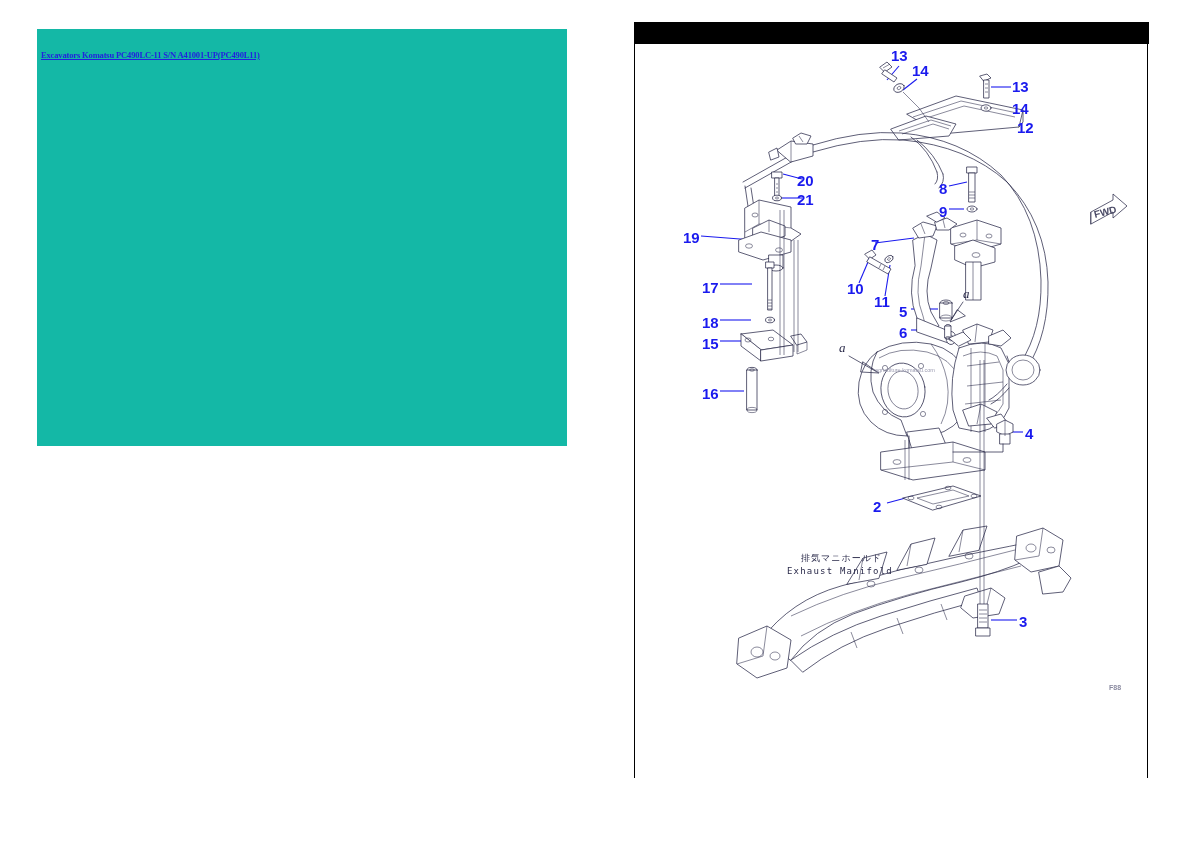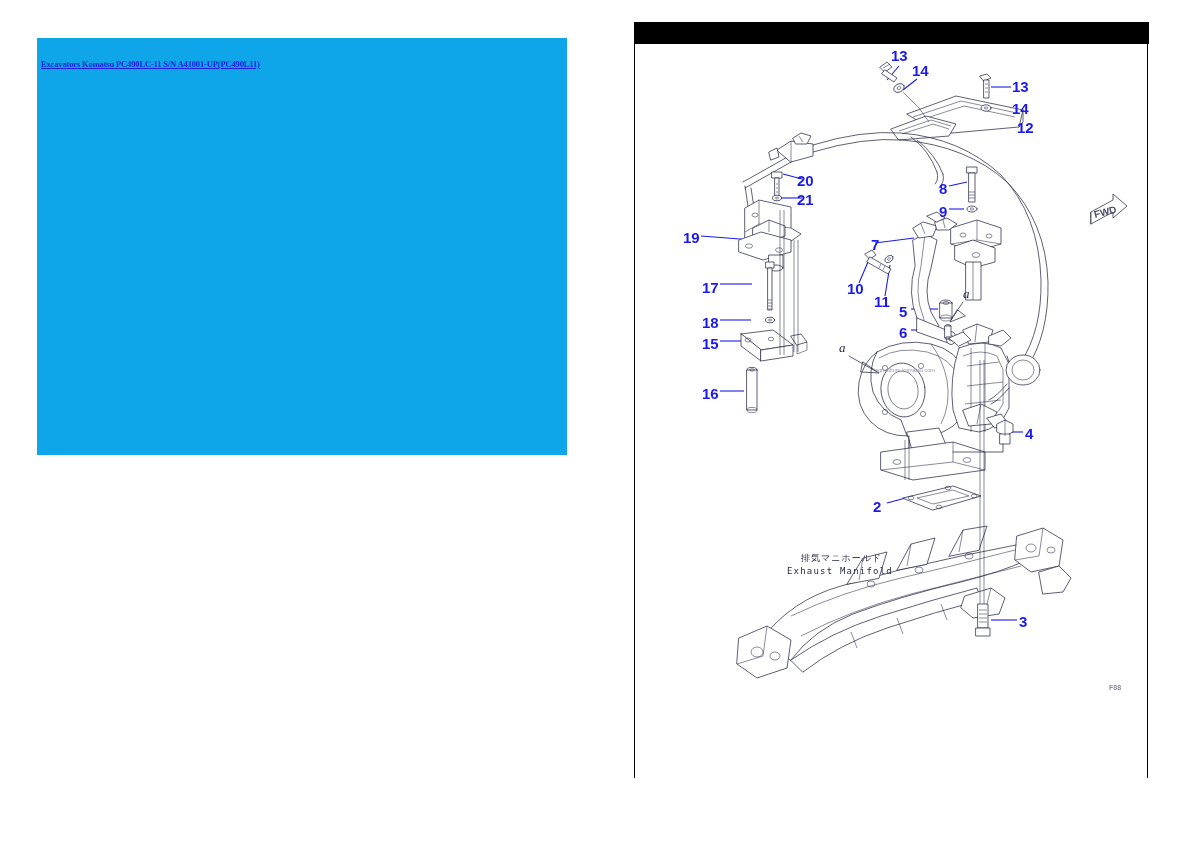--- a/index.html
+++ b/index.html
@@ -15,24 +15,24 @@
     position: relative;
     width: 1190px;
     height: 842px;
     background: #ffffff;
   }
 
   
   #left-panel {
     position: absolute;
     left: 37px;
-    top: 38px;
+    top: 29px;
     width: 530px;
     height: 417px;
-    background: #0ea5e9;
+    background: #14b8a6;
     overflow: hidden;
   }
   #left-link {
     position: absolute;
     left: 4px;
     top: 21px;
     color: #2222dd;
     text-decoration: underline;
     font-size: 8.5px;
     font-family: "Liberation Serif", serif;

